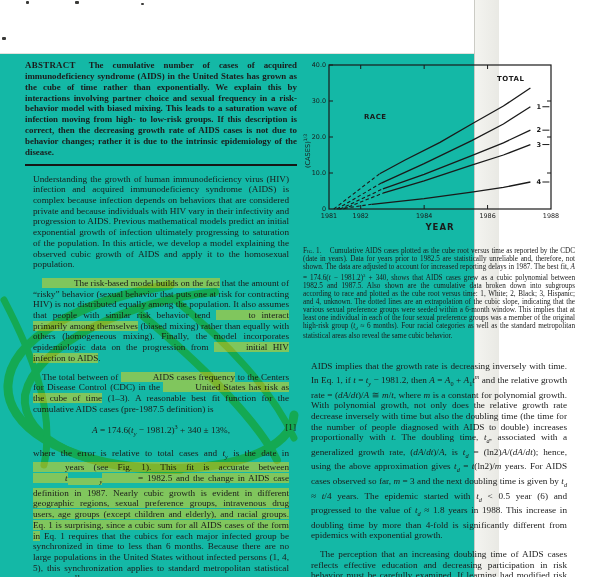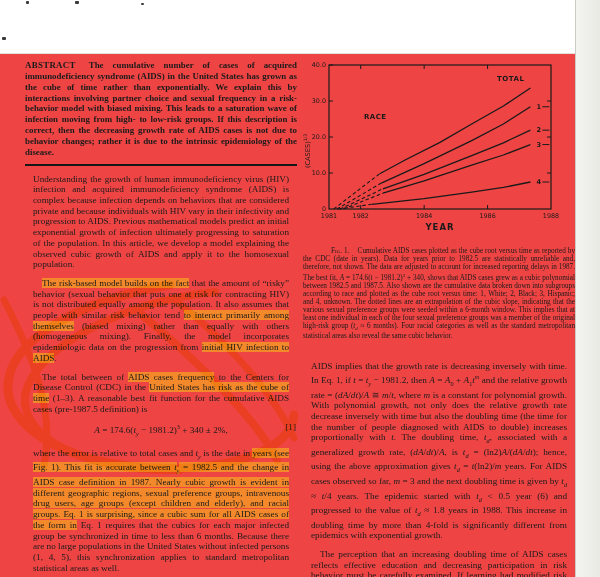--- a/index.html
+++ b/index.html
@@ -1,46 +1,46 @@
 <!DOCTYPE html>
 <html><head>
 <meta charset="utf-8">
 <style>
   html,body{margin:0;padding:0;}
   body{
     width:600px;height:577px;overflow:hidden;
     background:#ffffff;
     font-family:"Liberation Serif","DejaVu Serif",serif;
   }
-  .page{position:relative;width:600px;height:577px;background:#ef4444;}
+  .page{position:relative;width:499px;height:577px;background:#14b8a6;}
   .scan-top{position:absolute;top:0;left:0;width:100%;height:53px;background:#ffffff;border-bottom:1px solid #e2e2dd;}
   .scan-right{position:absolute;top:0;right:0;width:24px;height:577px;background:linear-gradient(90deg,#f4f4f0,#e9e9e4);border-left:1px solid #cbcbc5;}
   .speck{position:absolute;background:#3a3a38;border-radius:1px;}
 
   .col{position:absolute;color:#1b1b1b;font-size:9.2px;line-height:10.7px;text-align:justify;}
   .col-left{left:25px;top:60px;width:272px;}
   .col-right{left:303px;top:57px;width:272px;}
 
   .abstract{font-weight:bold;font-size:8.9px;line-height:10.85px;}
   .abs-label{letter-spacing:.3px;}
   .abs-gap{display:inline-block;width:13px;}
   .rule{height:2px;background:#161616;margin:6px 0 5px 0;}
 
   p{margin:8px;}
   .ind{text-indent:9px;}
   .it{font-style:italic;}
   sub,sup{font-size:68%;}
-  .hl{background:rgba(247,214,14,.48);}
+  .hl{background:rgba(247,214,14,.48);padding-left:32px;}
 
   .equation{position:relative;text-align:center;margin:4px 0 4px 0;}
   .eqnum{position:absolute;right:1px;top:0;}
 
   .fig-chart{display:block;width:272px;height:186px;}
   .caption{font-size:7.2px;line-height:7.95px;text-align:justify;margin-top:5px;color:#1b1b1b;}
-  .figlab{font-variant:small-caps;margin-left:28px;}
+  .figlab{font-variant:small-caps;}
   .para-gap{height:12px;}
 
   .marker-overlay{
     position:absolute;left:0;top:255px;width:310px;height:230px;
     pointer-events:none;mix-blend-mode:multiply;opacity:.52;z-index:5;
   }
   .marker-overlay path{fill:none;stroke:#f6d60a;stroke-linecap:round;}
 </style>
 </head>
 <body>
@@ -56,21 +56,21 @@
 
   <div class="col col-left">
     <div class="abstract">
       <span class="abs-label">ABSTRACT</span><span class="abs-gap"></span><span>The cumulative number of cases of acquired immunodeficiency syndrome (AIDS) in the United States has grown as the cube of time rather than exponentially. We explain this by interactions involving partner choice and sexual frequency in a risk-behavior model with biased mixing. This leads to a saturation wave of infection moving from high- to low-risk groups. If this description is correct, then the decreasing growth rate of AIDS cases is not due to behavior changes; rather it is due to the intrinsic epidemiology of the disease.</span>
     </div>
     <div class="rule"></div>
     <p>Understanding the growth of human immunodeficiency virus (HIV) infection and acquired immunodeficiency syndrome (AIDS) is complex because infection depends on behaviors that are considered private and because individuals with HIV vary in their infectivity and progression to AIDS. Previous mathematical models predict an initial exponential growth of infection ultimately progressing to saturation of the population. In this article, we develop a model explaining the observed cubic growth of AIDS and apply it to the homosexual population.</p>
     <p class="ind"><span class="hl">The risk-based model builds on the fact</span><span> that the amount of “risky” behavior (sexual behavior that puts one at risk for contracting HIV) is not distributed equally among the population. It also assumes that people with similar risk behavior tend </span><span class="hl">to interact primarily among themselves</span><span> (biased mixing) rather than equally with others (homogeneous mixing). Finally, the model incorporates epidemiologic data on the progression from </span><span class="hl">initial HIV infection to AIDS</span><span>.</span></p>
     <p class="ind"><span>The total between of </span><span class="hl">AIDS cases frequency</span><span> to the Centers for Disease Control (CDC) in the </span><span class="hl">United States has risk as the cube of time</span><span> (1–3). A reasonable best fit function for the cumulative AIDS cases (pre-1987.5 definition) is</span></p>
     <div class="equation">
-      <span><span class="it">A</span><span> = 174.6(</span><span class="it">t</span><sub class="it">y</sub><span> − 1981.2)</span><sup>3</sup><span> + 340 ± 2%,</span></span>
+      <span><span class="it">A</span><span> = 174.6(</span><span class="it">t</span><sub class="it">y</sub><span> − 1981.2)</span><sup>3</sup><span> + 340 ± 13%,</span></span>
       <span class="eqnum">[1]</span>
     </div>
     <p><span>where the error is relative to total cases and </span><span class="it">t</span><sub class="it">y</sub><span> is the date in </span><span class="hl">years (see Fig. 1). This fit is accurate between </span><span class="it hl">t</span><sub class="it hl">y</sub><span class="hl"> = 1982.5 and the change in AIDS case definition in 1987. Nearly cubic growth is evident in different geographic regions, sexual preference groups, intravenous drug users, age groups (except children and elderly), and racial groups. Eq. 1 is surprising, since a cubic sum for all AIDS cases of the form in</span><span> Eq. 1 requires that the cubics for each major infected group be synchronized in time to less than 6 months. Because there are no large populations in the United States without infected persons (1, 4, 5), this synchronization applies to standard metropolitan statistical areas as well.</span></p>
   </div>
 
   <div class="col col-right">
     <svg id="chart" class="fig-chart" viewBox="0 0 272 186">
         <rect x="26" y="8" width="222" height="144" fill="none" stroke="#1a1a1a" stroke-width="1.2"></rect>
         <line x1="57.714285714285715" y1="8" x2="57.714285714285715" y2="12" stroke="#1a1a1a" stroke-width="1"></line>
         <line x1="57.714285714285715" y1="152" x2="57.714285714285715" y2="148" stroke="#1a1a1a" stroke-width="1"></line>

